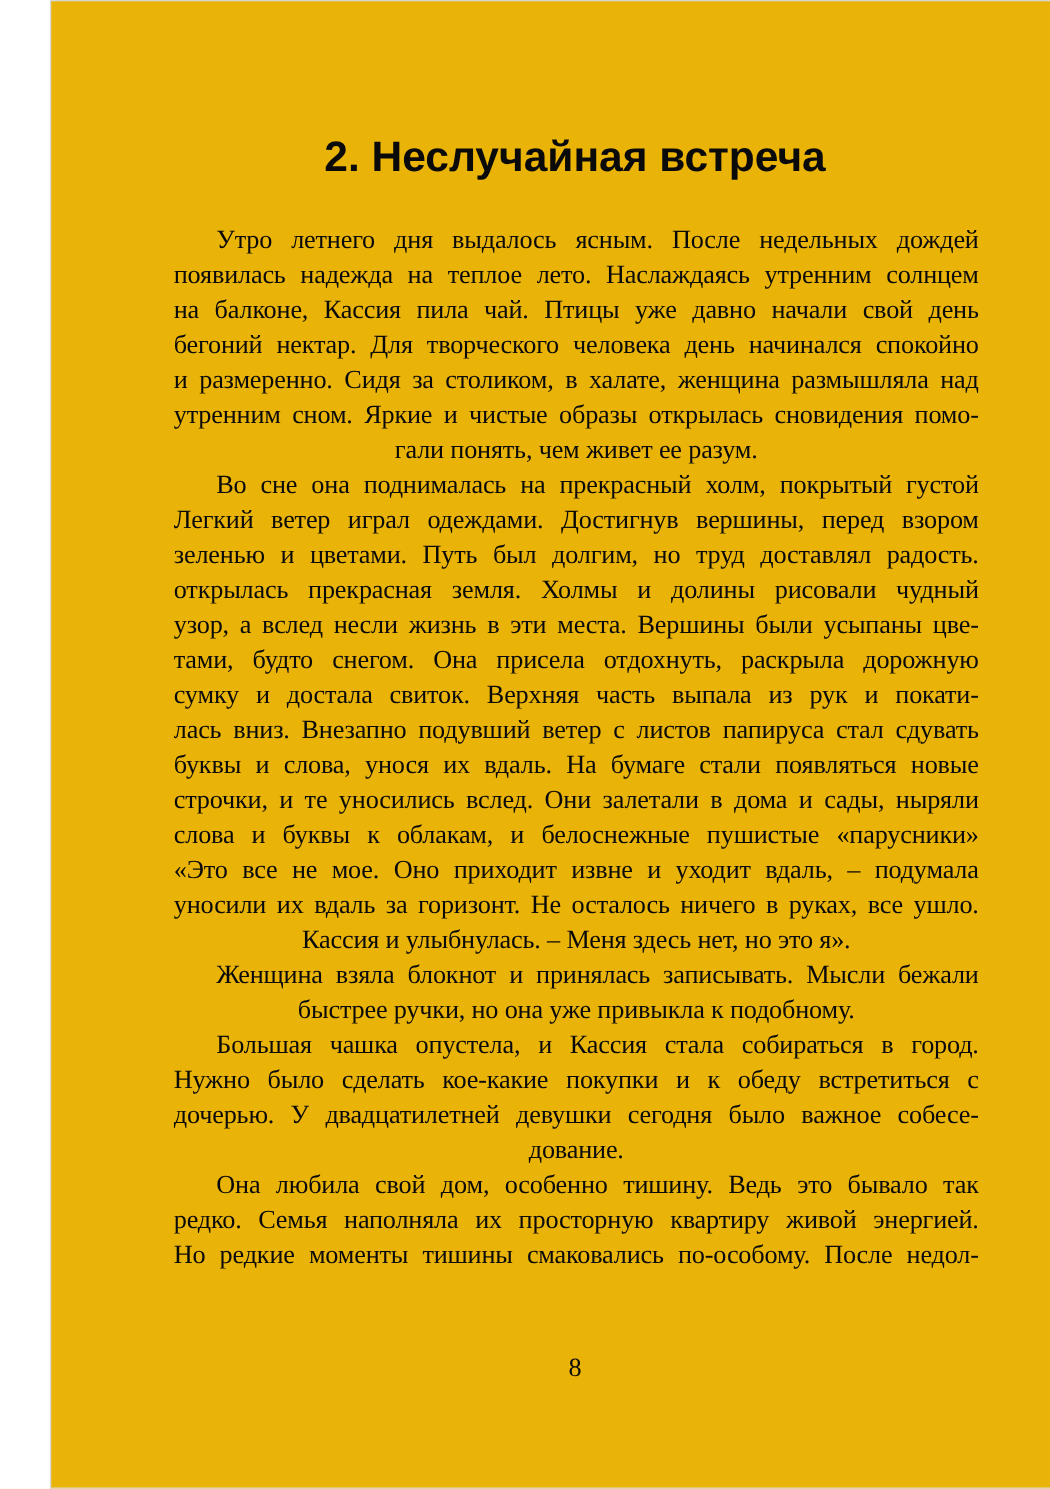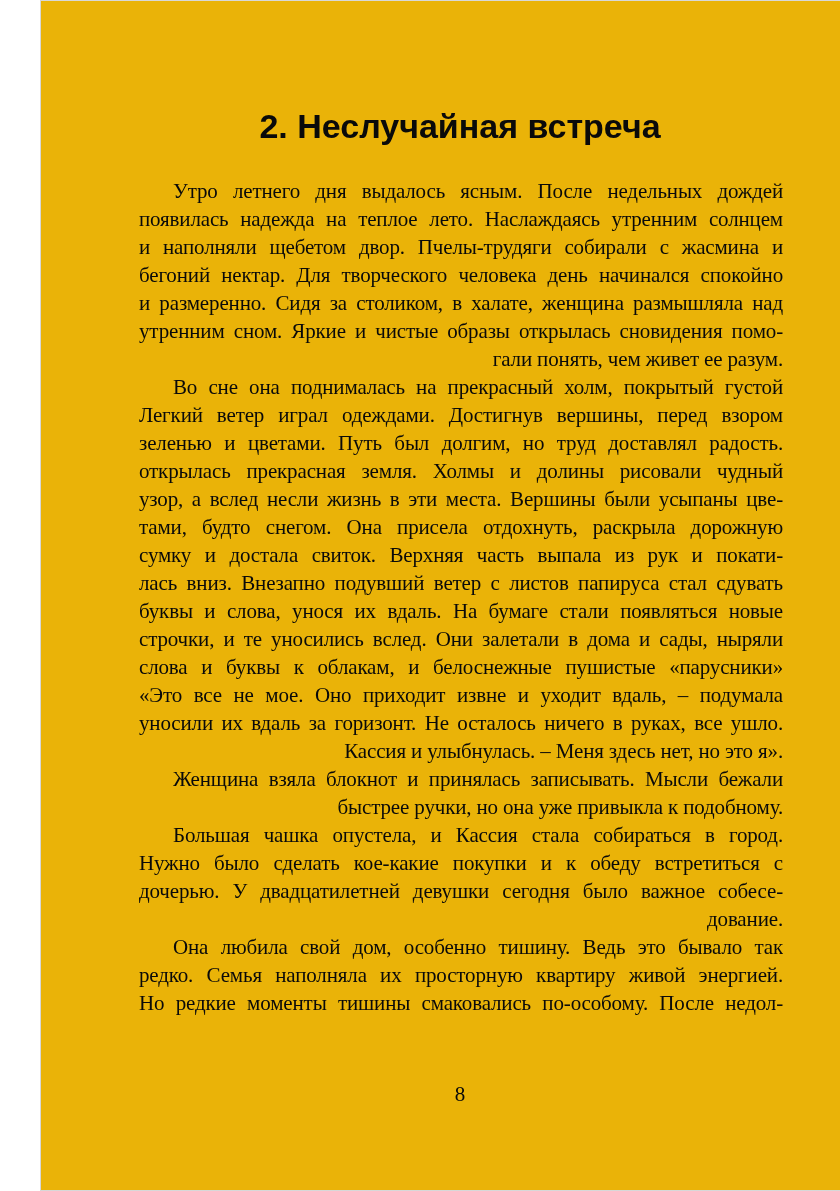--- a/index.html
+++ b/index.html
@@ -45,21 +45,21 @@
     overflow: hidden;
     text-align: justify;
   }
   .line::after {
     content: "";
     display: inline-block;
     width: 100%;
     height: 0;
   }
   .line.first { text-indent: 34px; }
-  .line.last { text-align: right; }
+  .line.last { text-align: center; }
   .line.last::after { content: none; }
   .page-number {
     position: absolute;
     top: 1080px;
     left: 0;
     right: 0;
     text-align: center;
     font-family: "Liberation Serif", serif;
     font-size: 21px;
     line-height: 26px;
@@ -69,21 +69,21 @@
 </head>
 <body>
 
 <div class="page">
   <div class="chapter-title">2. Неслучайная встреча</div>
 
   <div class="body-text">
       <div class="para">
         <div class="line first">Утро летнего дня выдалось ясным. После недельных дождей</div>
         <div class="line">появилась надежда на теплое лето. Наслаждаясь утренним солнцем</div>
-        <div class="line">и наполняли щебетом двор. Пчелы-трудяги собирали с жасмина и</div>
+        <div class="line">на балконе, Кассия пила чай. Птицы уже давно начали свой день</div>
         <div class="line">бегоний нектар. Для творческого человека день начинался спокойно</div>
         <div class="line">и размеренно. Сидя за столиком, в халате, женщина размышляла над</div>
         <div class="line">утренним сном. Яркие и чистые образы открылась сновидения помо-</div>
         <div class="line last">гали понять, чем живет ее разум.</div>
       </div>
       <div class="para">
         <div class="line first">Во сне она поднималась на прекрасный холм, покрытый густой</div>
         <div class="line">Легкий ветер играл одеждами. Достигнув вершины, перед взором</div>
         <div class="line">зеленью и цветами. Путь был долгим, но труд доставлял радость.</div>
         <div class="line">открылась прекрасная земля. Холмы и долины рисовали чудный</div>

